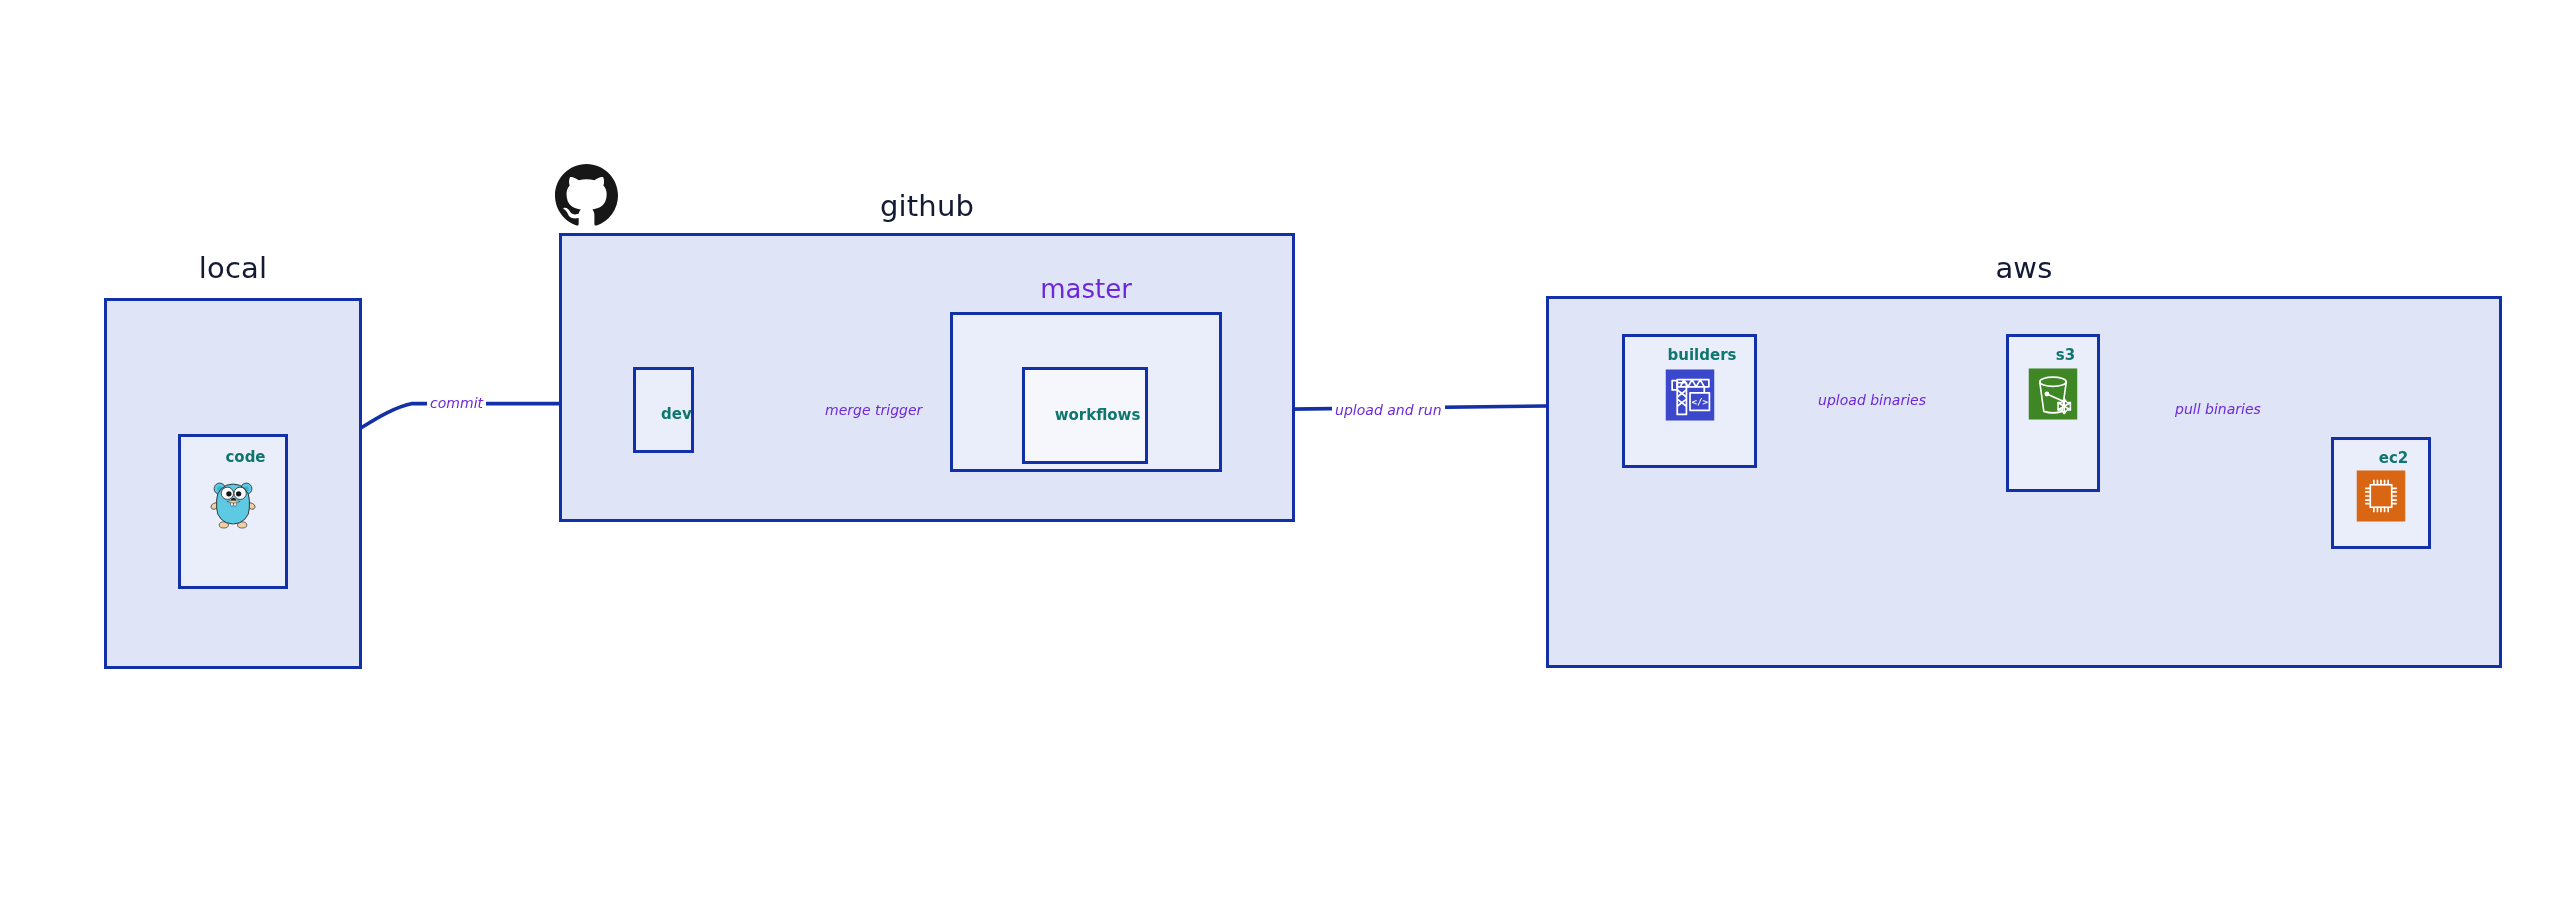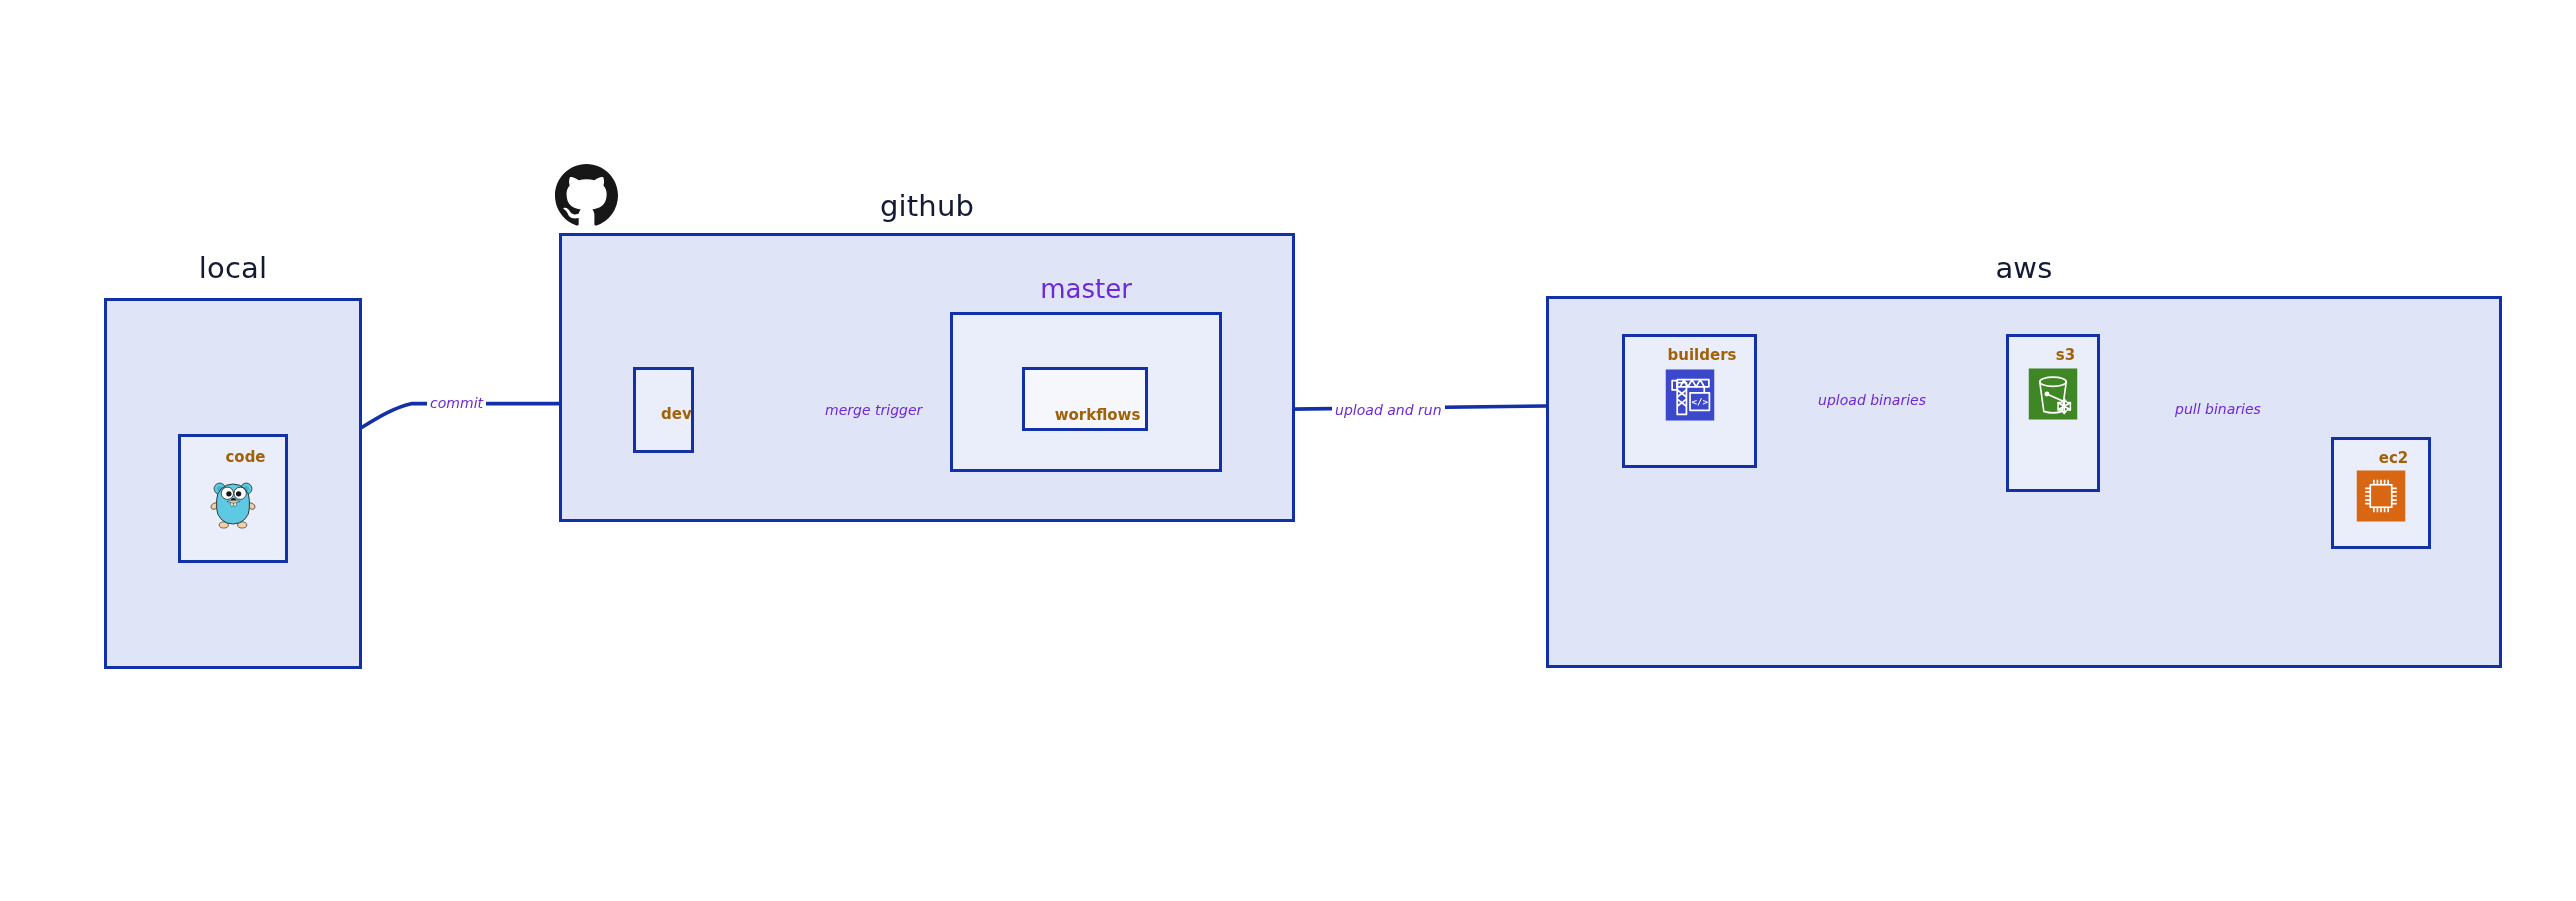--- a/index.html
+++ b/index.html
@@ -60,21 +60,21 @@
   
   .node {
     position: absolute;
     background: #EAEEFB;
     border: 3.1px solid #1230A8;
     box-sizing: border-box;
   }
   .node-label {
     position: absolute;
     left: 17px; right: 0;
-    color: #a16207;
+    color: #0f766e;
     font-size: 15px;
     font-weight: 700;
     text-align: center;
     white-space: nowrap;
     font-family: "DejaVu Sans", sans-serif;
     margin-left: 8px;
   }
   .node-icon {
     position: absolute;
   }
@@ -135,21 +135,21 @@
     <path d="M 3410,778 L 3893,778" fill="none" stroke="#1230A8" stroke-width="7" marker-end="url(#arrowhead)"></path>
 
     <path d="M 4075,778 C 4210,770 4290,810 4420,915" fill="none" stroke="#1230A8" stroke-width="7" marker-end="url(#arrowhead)"></path>
   </svg>
 
   <div class="group-label" style="left:104px; top:251px; width:258px;">local</div>
 
   <div class="group-box" style="left:104px; top:298px; width:258px; height:371px;">
   </div>
 
-  <div class="node" style="left:178px; top:434px; width:110px; height:129px;">
+  <div class="node" style="left:178px; top:434px; width:110px; height:155px;">
     <div class="node-label" style="top:10.8px;">code</div>
     <div class="node-icon" style="left:50%; top:40px; transform:translateX(-50%); width:47px; height:52px;">
       <svg viewBox="0 0 92 100" width="47" height="52">
 
         <ellipse cx="20" cy="22" rx="11" ry="11" fill="#5DC9E2" stroke="#2B2B2B" stroke-width="1.6"></ellipse>
         <ellipse cx="72" cy="22" rx="11" ry="11" fill="#5DC9E2" stroke="#2B2B2B" stroke-width="1.6"></ellipse>
         <ellipse cx="20" cy="22" rx="5" ry="5" fill="#3FB2CC"></ellipse>
         <ellipse cx="72" cy="22" rx="5" ry="5" fill="#3FB2CC"></ellipse>
 
         <ellipse cx="10" cy="56" rx="7.5" ry="5.5" fill="#F2D0A4" stroke="#2B2B2B" stroke-width="1.3" transform="rotate(-28 10 56)"></ellipse>
@@ -196,21 +196,21 @@
 
   <div class="sub-label" style="left:950px; top:274px; width:272px; text-align:center;">master</div>
 
   <div class="sub-box" style="left:950px; top:312px; width:272px; height:160px;">
   </div>
 
   <div class="node" style="left:633px; top:367px; width:61px; height:86px; background:#EAEEFB;">
     <div class="node-label" style="top:35px;">dev</div>
   </div>
 
-  <div class="node" style="left:1022px; top:367px; width:126px; height:64px; background:#F5F7FD;">
+  <div class="node" style="left:1022px; top:367px; width:126px; height:97px; background:#F5F7FD;">
     <div class="node-label" style="top:36px;">workflows</div>
   </div>
 
   <div class="edge-label on-tint" style="left:822px; top:403px;">merge trigger</div>
 
   <div class="edge-label" style="left:1332px; top:403px;">upload and run</div>
 
   <div class="group-label" style="left:1546px; top:251px; width:956px; text-align:center;">aws</div>
 
   <div class="group-box" style="left:1546px; top:296px; width:956px; height:372px;">

